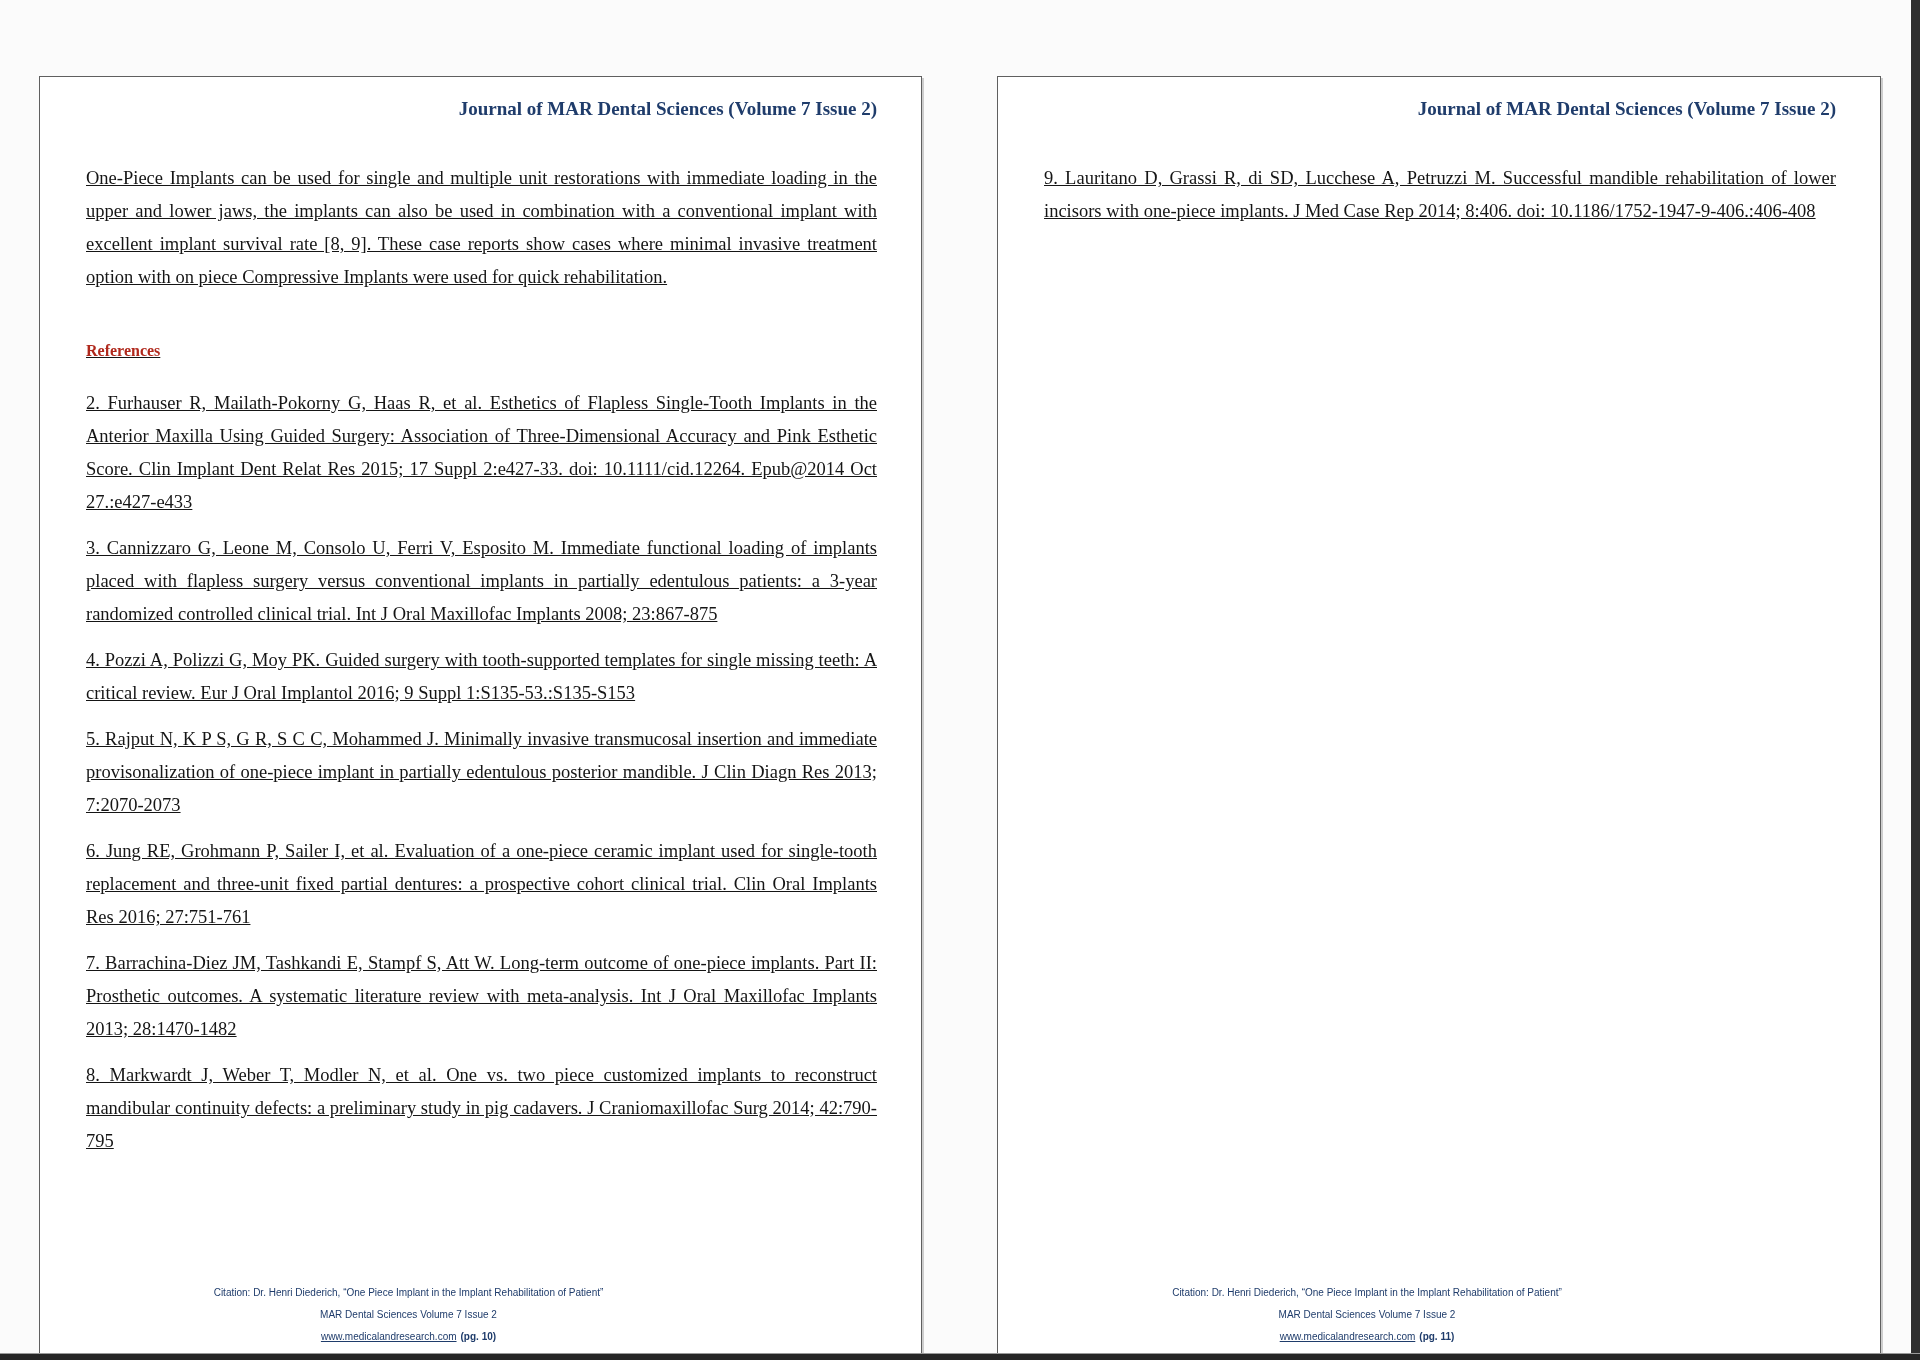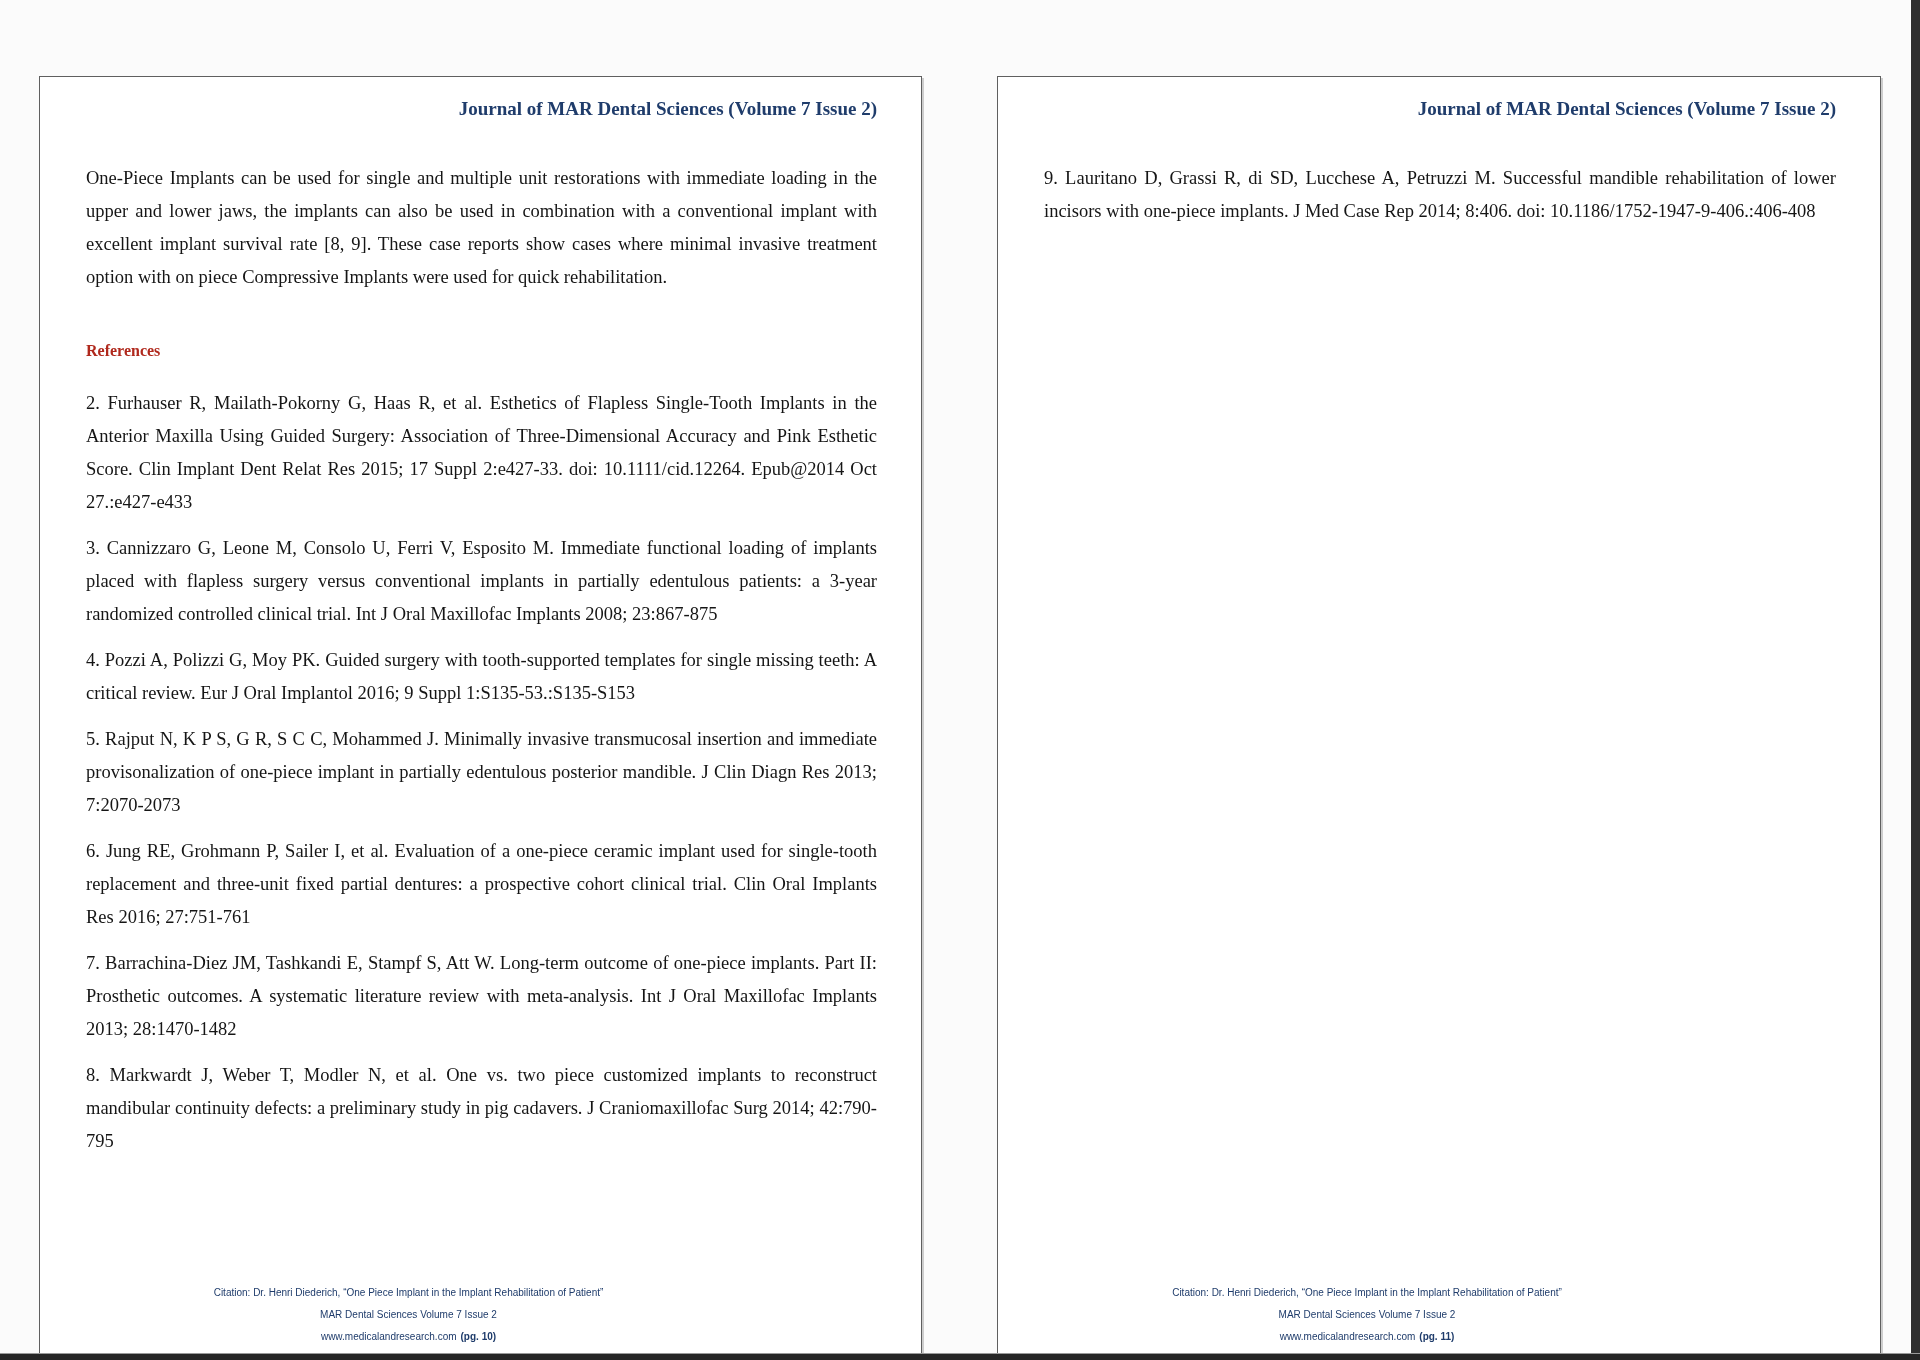--- a/index.html
+++ b/index.html
@@ -33,20 +33,21 @@
     font-size: 19px;
     line-height: 24px;
     color: #1f3c6b;
   }
 
   .doc-text {
     font-family: "Liberation Serif", serif;
     font-size: 18.5px;
     line-height: 33px;
     color: #151515;
+    text-decoration: underline;
   }
   p.para {
     margin: 0 0 13px 0;
     text-align: justify;
   }
   p.intro { margin: 41px 0 0 0; }
 
   h2.references-heading {
     margin: 43px 0 0 0;
     font-family: "Liberation Serif", serif;
@@ -62,20 +63,21 @@
     top: 1205px;
     left: 46px;
     right: 190px;
     text-align: center;
     font-family: "Liberation Sans", sans-serif;
     font-size: 10px;
     line-height: 22px;
     color: #1f3c6b;
   }
   .footer-link {
+    text-decoration: underline;
     color: #1f3c6b;
     cursor: pointer;
   }
   .footer-pg { font-weight: bold; margin-left: 4px; }
 
   .edge-right {
     position: absolute;
     top: 0; right: 0;
     width: 9px; height: 1360px;
     background: #2f2f2f;

